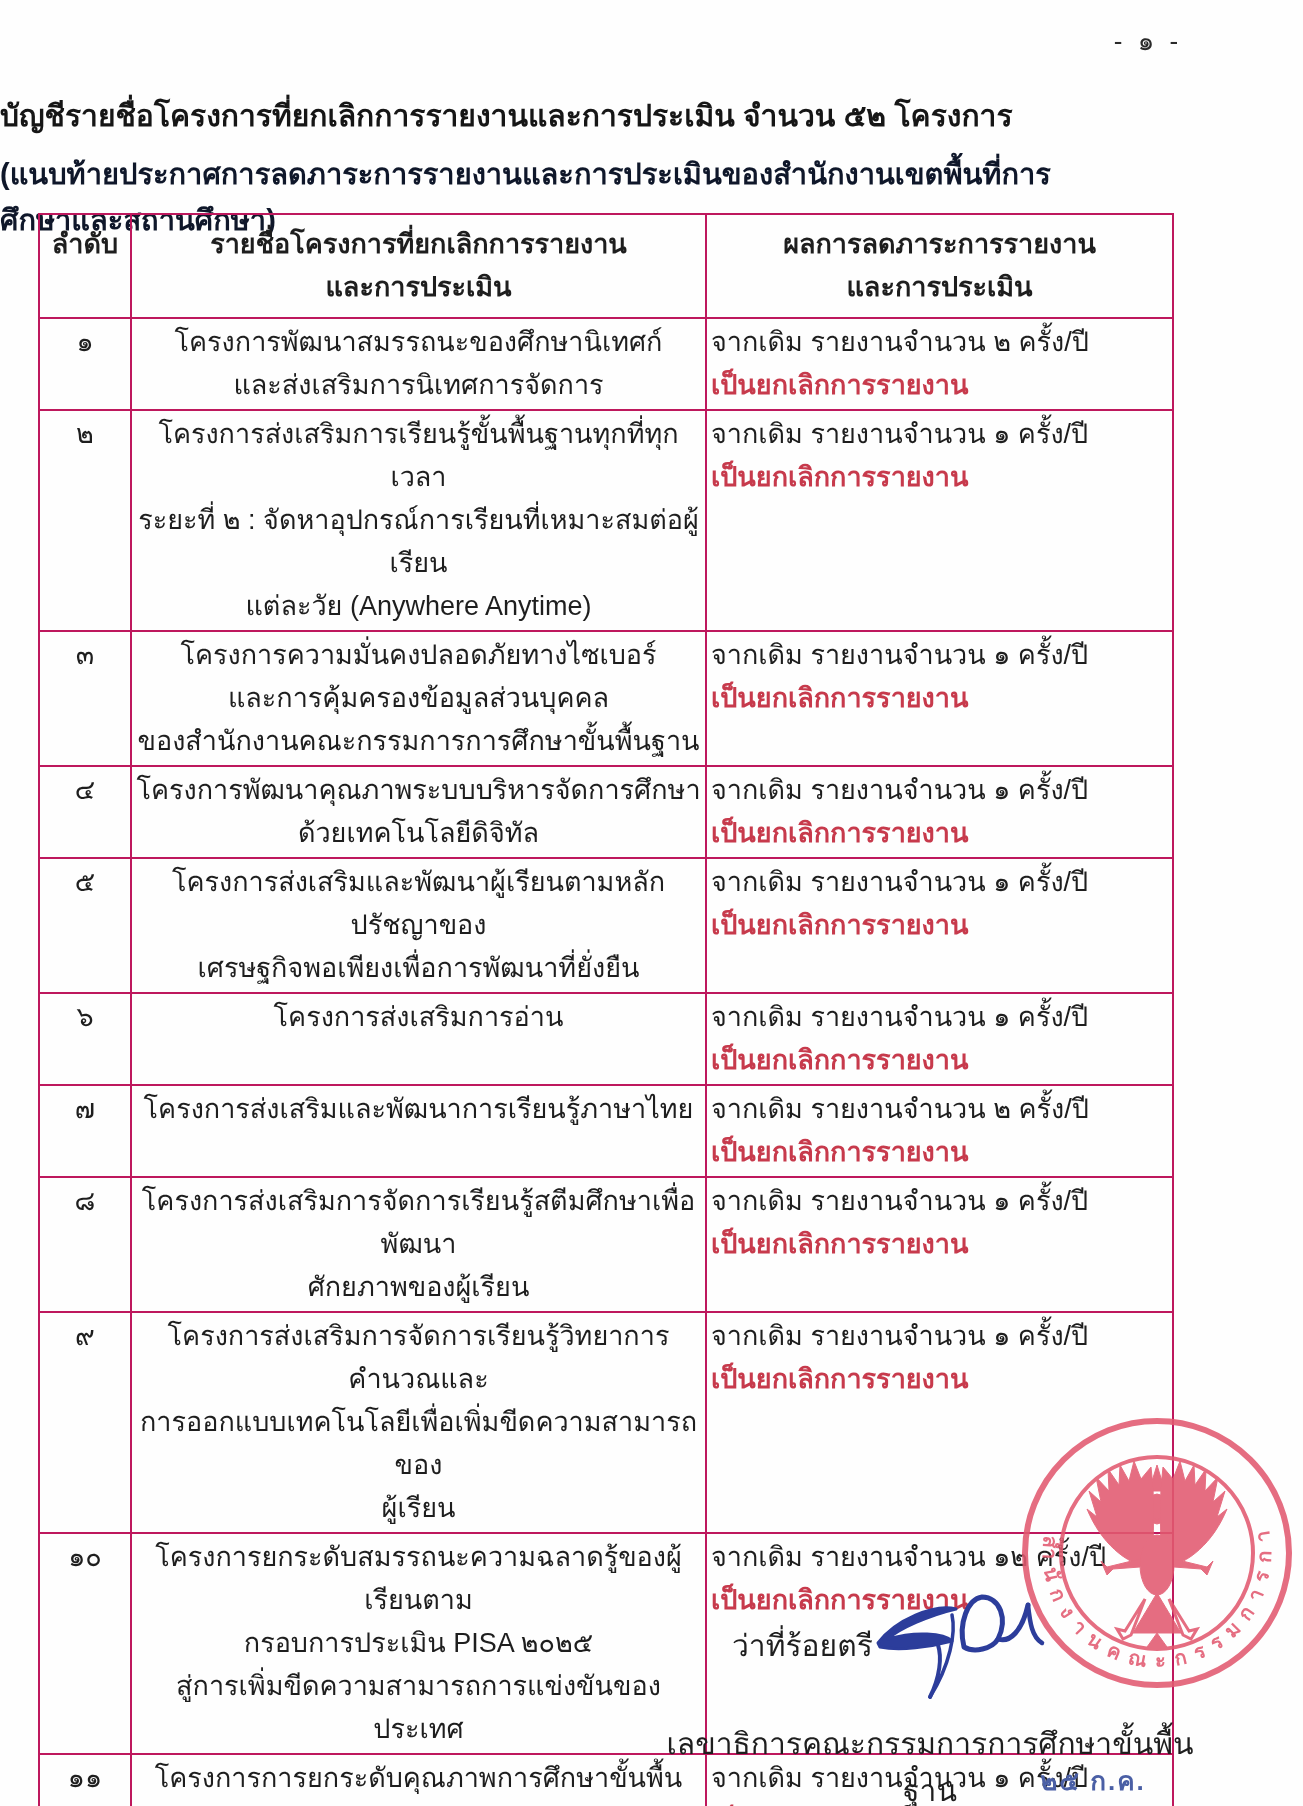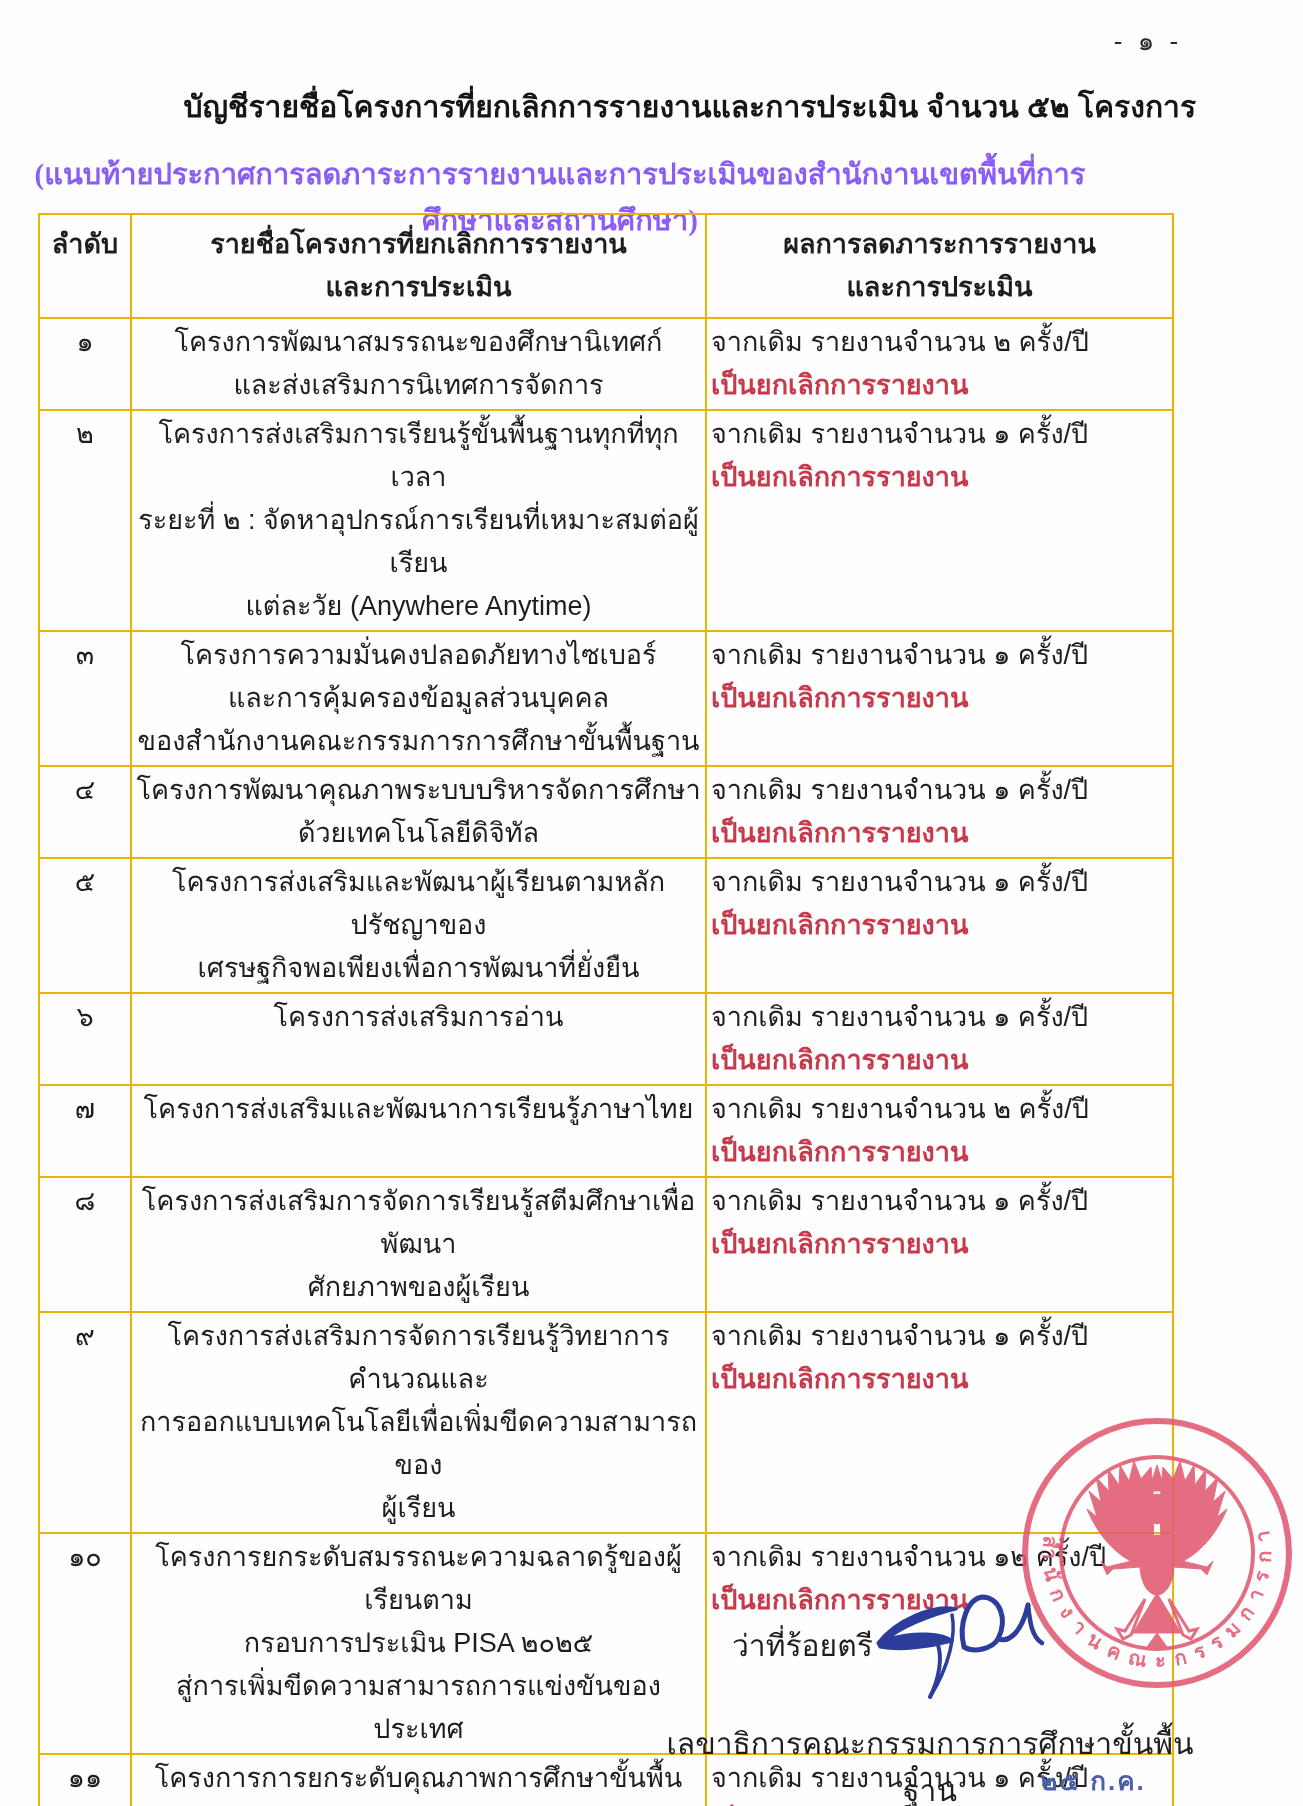--- a/index.html
+++ b/index.html
@@ -8,36 +8,36 @@
     position:relative; width:1303px; height:1806px; margin:0 auto;
     background:#fefefe; overflow:hidden;
     font-family:"Liberation Sans","DejaVu Sans",sans-serif;
     color:#1e1e1e;
   }
   .page-number {
     position:absolute; top:20px; left:1108px; width:80px;
     font-size:26px; letter-spacing:4px; color:#2a2a2a; text-align:center;
   }
   .doc-title {
-    position:absolute; top:83px; left:0; width:1196px;
-    text-align:right; font-size:30px; font-weight:700; color:#161616;
+    position:absolute; top:92px; left:0; width:1196px;
+    text-align:left; font-size:30px; font-weight:700; color:#161616;
   }
   .doc-subtitle {
     position:absolute; top:151px; left:0; width:1120px;
-    text-align:center; font-size:29px; font-weight:700; color:#8b5cf6;font-family:Liberation Serif, serif;
+    font-size:29px; font-weight:700; color:#0f172a;
   }
   table.main {
     position:absolute; left:38px; top:213px; width:1134px;
     border-collapse:collapse; table-layout:fixed;
   }
   table.main col.c1 { width:92px; }
   table.main col.c2 { width:575px; }
   table.main col.c3 { width:467px; }
   table.main th, table.main td {
-    border:2px solid #eab308; vertical-align:top; font-size:27px;
+    border:2px solid #be185d; vertical-align:top; font-size:27px;
     line-height:43px; padding:2px 4px;
   }
   table.main th { font-weight:700; padding-top:8px; padding-bottom:8px; }
   td.no-cell { text-align:center; padding-top:8px; }
   td.project-cell { text-align:center; padding-left:14px; padding-top:6px; padding-right:8px; }
   td.result-cell { text-align:left; padding-top:6px; }
   .result-red { font-weight:700; }
   .sig-rank   { position:absolute; top:1622px; left:732px;  font-size:30px; }
   .sig-name   { position:absolute; top:1676px; left:785px; width:300px; text-align:center; font-size:30px; }
   .sig-title2 { position:absolute; top:1720px; left:640px; width:580px; text-align:center; font-size:30px; }

